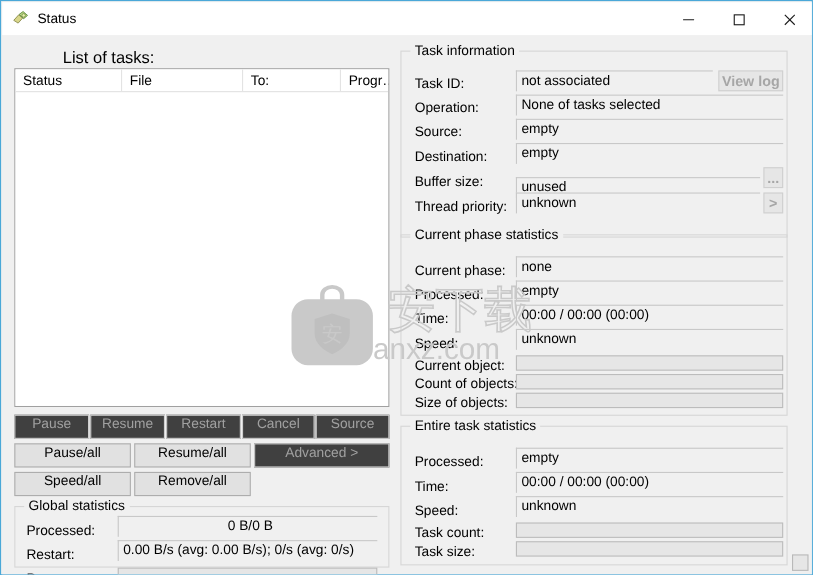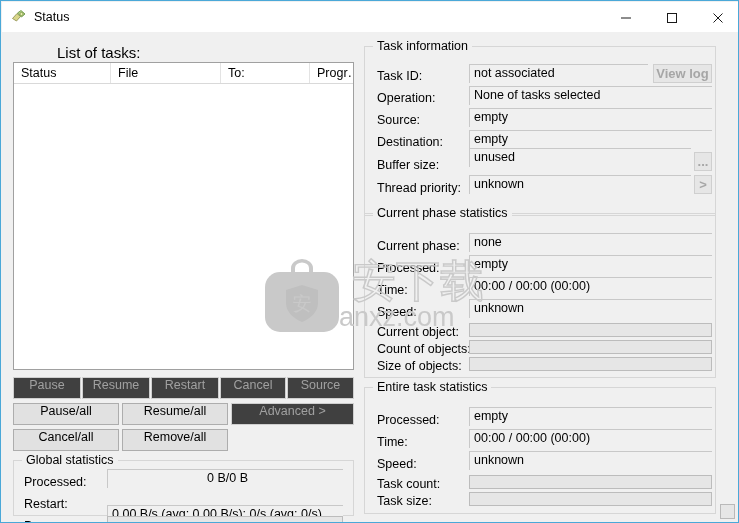--- a/index.html
+++ b/index.html
@@ -255,31 +255,31 @@
     <div class="btn disabled rowA" style="left:11px;width:68px;">Pause</div>
     <div class="btn disabled rowA" style="left:80px;width:68px;">Resume</div>
     <div class="btn disabled rowA" style="left:149px;width:68px;">Restart</div>
     <div class="btn disabled rowA" style="left:218px;width:66px;">Cancel</div>
     <div class="btn disabled rowA" style="left:285px;width:67px;">Source</div>
 
     <div class="btn rowB" style="left:11px;width:106px;">Pause/all</div>
     <div class="btn rowB" style="left:120px;width:106px;">Resume/all</div>
     <div class="btn disabled rowB" style="left:229px;width:123px;">Advanced  &gt;</div>
 
-    <div class="btn rowC" style="left:11px;width:106px;">Cancel/all</div>
+    <div class="btn rowC" style="left:11px;width:106px;">Speed/all</div>
     <div class="btn rowC" style="left:120px;width:106px;">Remove/all</div>
 
     <div class="group" style="left:11px;top:428px;width:341px;height:56px;">
       <span class="legend">Global statistics</span>
 
       <div class="fld-label" style="left:10px;top:14px;">Processed:</div>
       <div class="fld-val" style="left:93px;top:8px;width:236px;height:19px;text-align:center;">0 B/0 B</div>
 
       <div class="fld-label" style="left:10px;top:36px;">Restart:</div>
-      <div class="fld-val" style="left:93px;top:44px;width:236px;height:19px;">0.00 B/s (avg: 0.00 B/s); 0/s (avg: 0/s)</div>
+      <div class="fld-val" style="left:93px;top:30px;width:236px;height:19px;">0.00 B/s (avg: 0.00 B/s); 0/s (avg: 0/s)</div>
 
       <div class="fld-label" style="left:10px;top:58px;">Progress:</div>
       <div class="pbar" style="left:93px;top:55px;width:236px;height:14px;"></div>
     </div>
 
     <div class="group" style="left:362px;top:14px;width:352px;height:170px;">
       <span class="legend">Task information</span>
 
       <div class="fld-label" style="left:12px;top:22px;">Task ID:</div>
       <div class="fld-val" style="left:104px;top:17px;width:179px;height:19px;">not associated</div>
@@ -288,21 +288,21 @@
       <div class="fld-label" style="left:12px;top:44px;">Operation:</div>
       <div class="fld-val" style="left:104px;top:39px;width:243px;height:19px;">None of tasks selected</div>
 
       <div class="fld-label" style="left:12px;top:66px;">Source:</div>
       <div class="fld-val" style="left:104px;top:61px;width:243px;height:19px;">empty</div>
 
       <div class="fld-label" style="left:12px;top:88px;">Destination:</div>
       <div class="fld-val" style="left:104px;top:83px;width:243px;height:19px;">empty</div>
 
       <div class="fld-label" style="left:12px;top:111px;">Buffer size:</div>
-      <div class="fld-val" style="left:104px;top:101px;width:222px;height:19px;">unused</div>
+      <div class="fld-val" style="left:104px;top:114px;width:222px;height:19px;">unused</div>
       <div class="minibtn" style="left:329px;top:105px;width:18px;height:19px;line-height:17px;">...</div>
 
       <div class="fld-label" style="left:12px;top:134px;">Thread priority:</div>
       <div class="fld-val" style="left:104px;top:128px;width:222px;height:19px;">unknown</div>
       <div class="minibtn" style="left:329px;top:128px;width:18px;height:19px;line-height:17px;">&gt;</div>
     </div>
 
     <div class="group" style="left:362px;top:181px;width:352px;height:165px;">
       <span class="legend">Current phase statistics</span>
 

